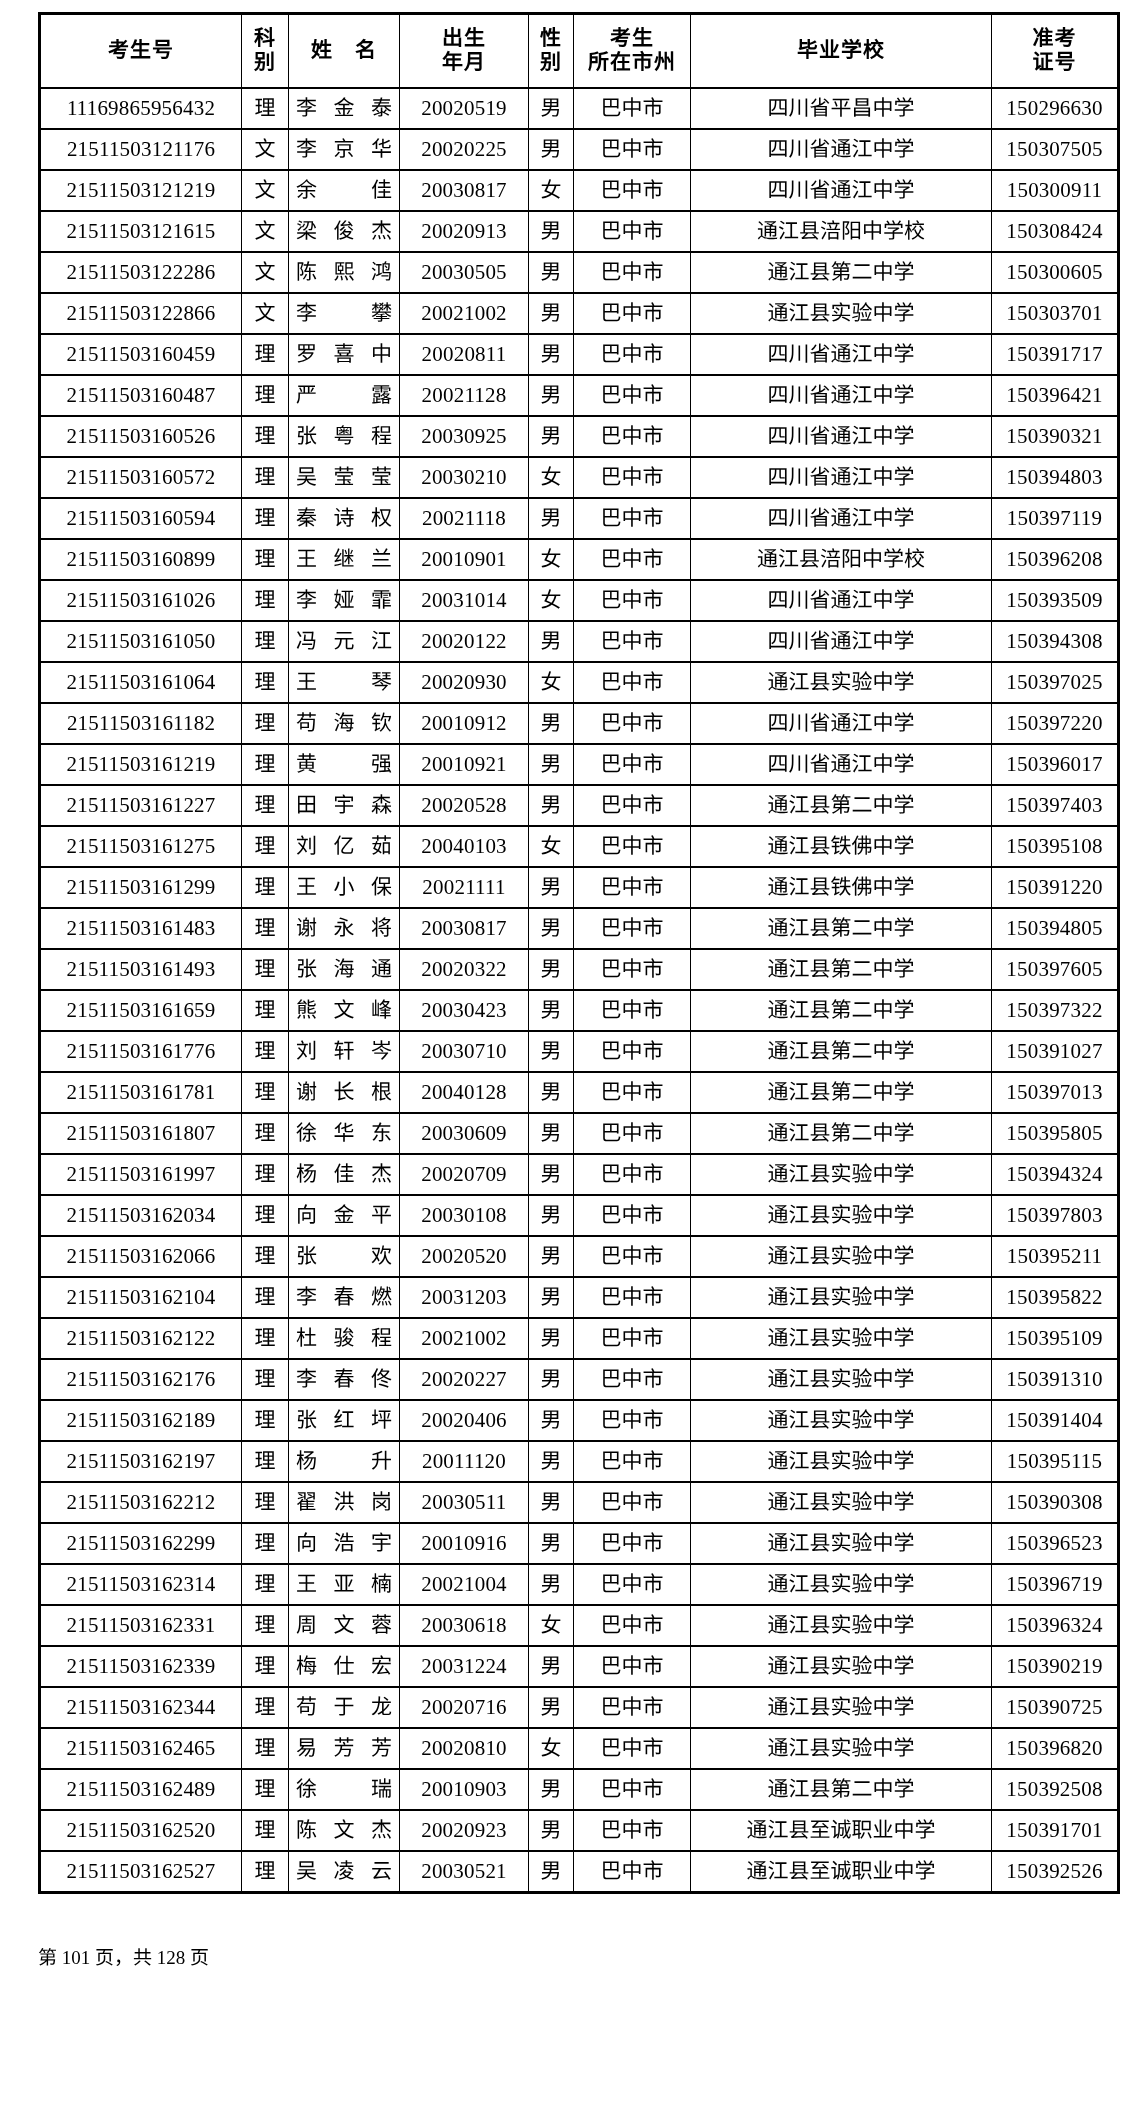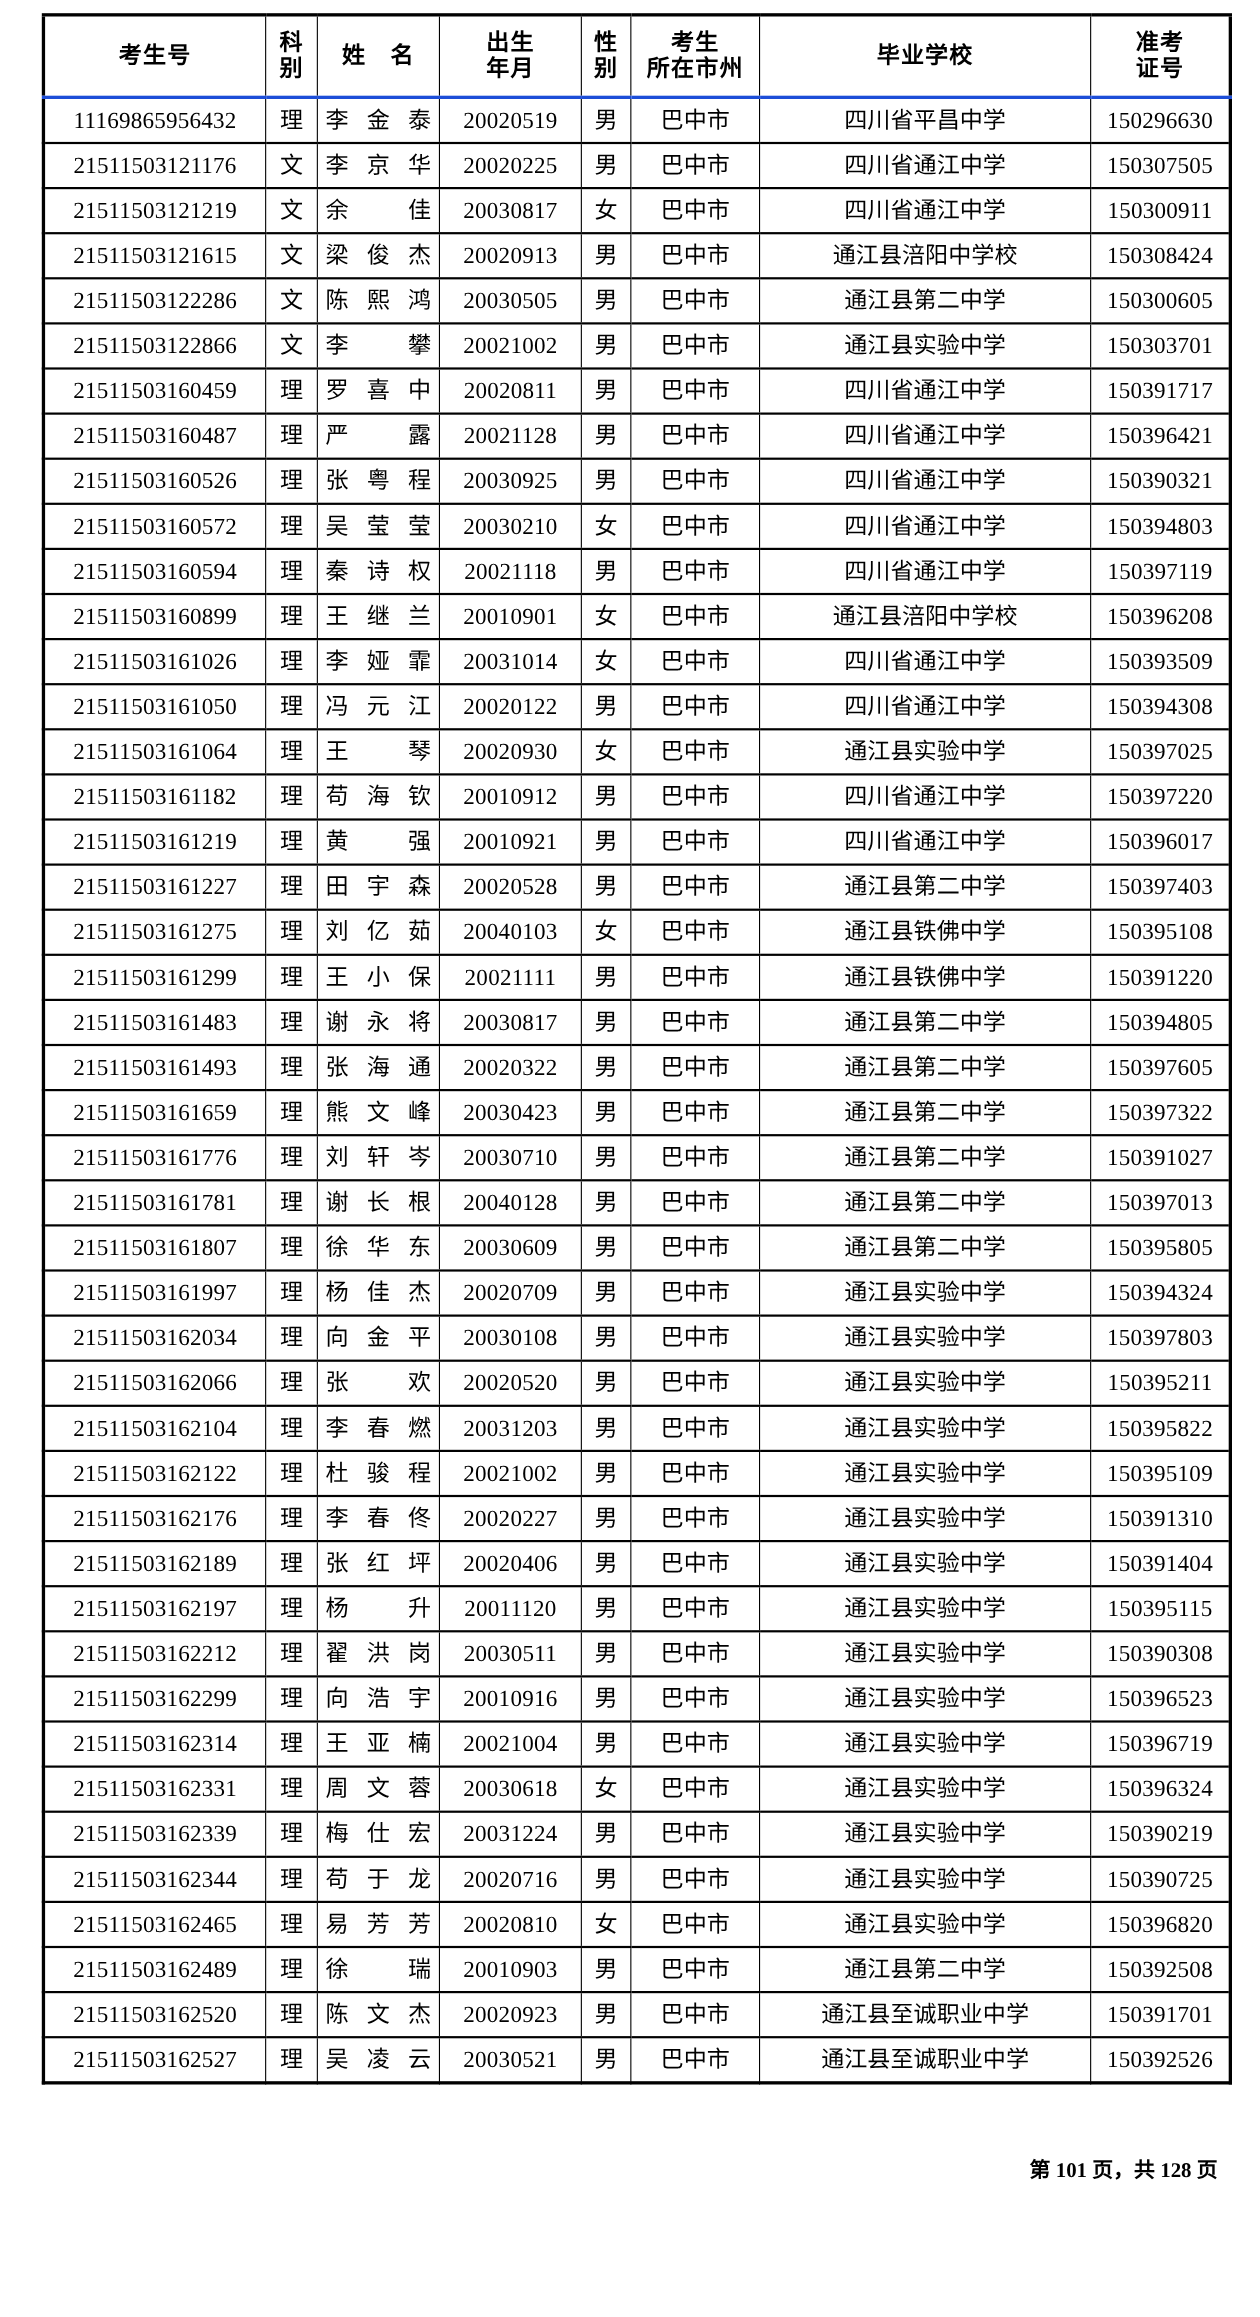--- a/index.html
+++ b/index.html
@@ -43,21 +43,21 @@
     white-space: nowrap;
     overflow: hidden;
   }
 
   table.roster th {
     font-weight: bold;
     font-size: 21px;
     height: 72px;
     letter-spacing: 1px;
     border-top: 3px solid #000;
-    border-bottom: 3px solid #1d4ed8;
+    border-bottom: 1px solid #1d4ed8;
   }
 
   table.roster th .hdr-line { display: block; }
 
   table.roster td {
     font-size: 21px;
     height: 39px;
   }
 
   
@@ -78,24 +78,24 @@
     height: 100%;
     padding: 0 7px;
     box-sizing: border-box;
   }
   .name-cell span { display: inline-block; }
 
   .num { font-size: 21px; letter-spacing: 0.2px; }
 
   .footer {
     width: 1069px;
-    text-align: right;
+    text-align: left;
     font-size: 19px;
-    font-weight: bold;
-    margin-top: 62px;
+    font-weight: normal;
+    margin-top: 48px;
     font-family: "Liberation Serif", "DejaVu Serif", serif;
   }
 </style>
 </head>
 <body>
 
 <div class="page">
 
   <table class="roster">
     <thead>

